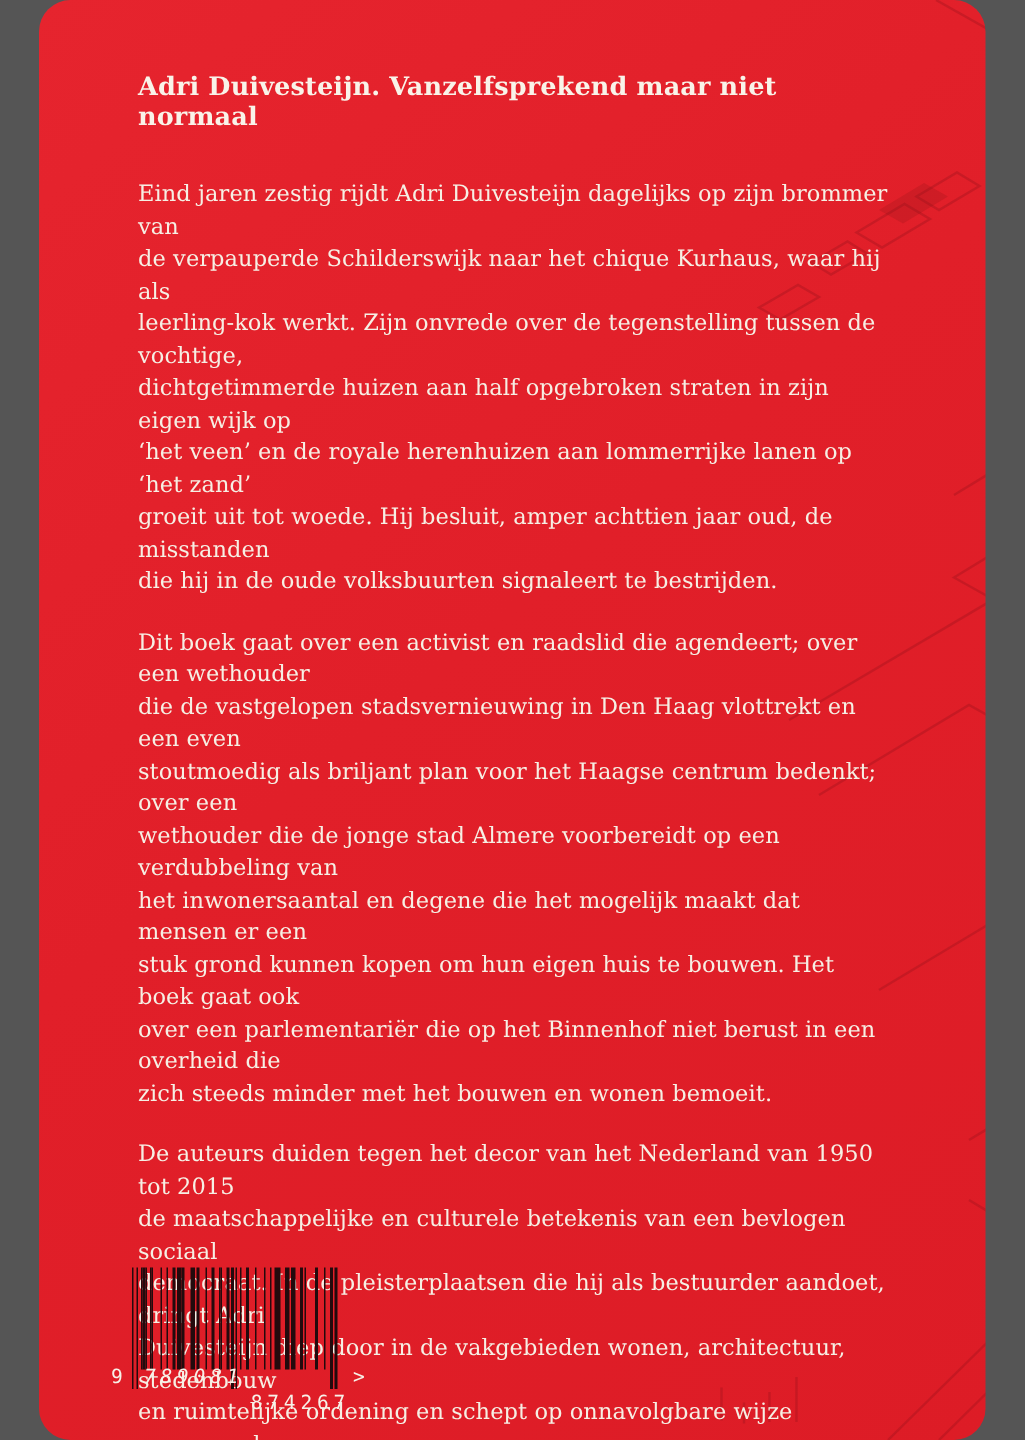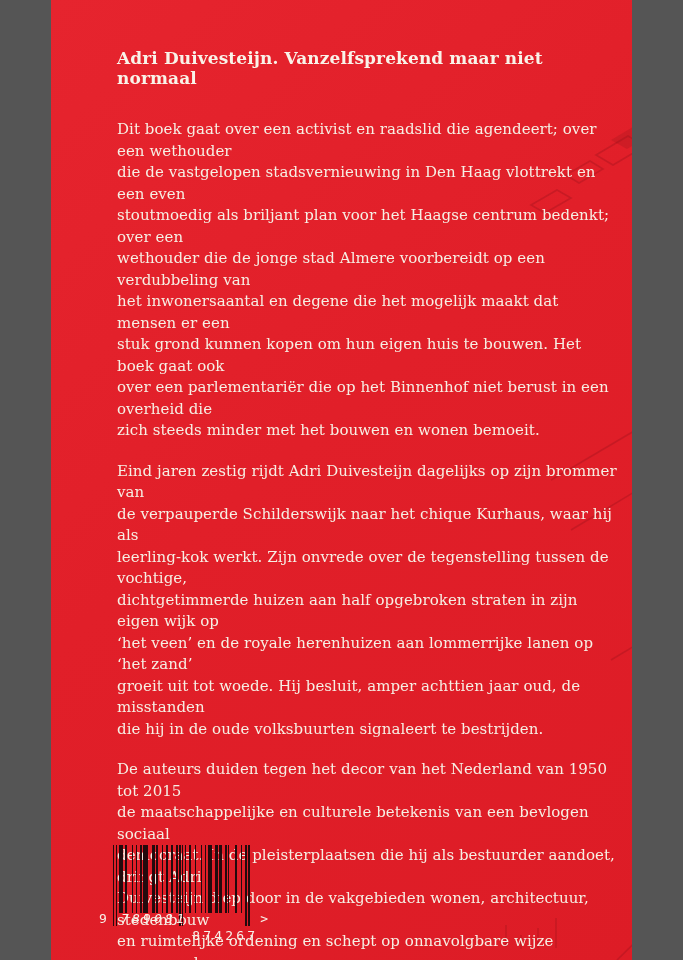--- a/index.html
+++ b/index.html
@@ -1,23 +1,24 @@
 <!DOCTYPE html>
 <html><head>
 <meta charset="utf-8">
 <style>
   html, body { margin: 0; padding: 0; background: #555; }
   .cover {
     position: relative;
-    width: 581px;
+    width: 631px;
     height: 960px;
     margin: 0 auto;
     overflow: hidden;
     background: linear-gradient(140deg, #e6242e 0%, #e11f29 45%, #dd1c26 100%);
     font-family: "DejaVu Serif", "Liberation Serif", serif;
+    border-radius: 21px;
   }
   .pattern {
     position: absolute;
     top: 0; left: 0;
     width: 683px; height: 960px;
     pointer-events: none;
   }
   .textblock {
     position: absolute;
     left: 66px;
@@ -105,35 +106,35 @@
     <g fill="#8e1019" fill-opacity="0.22" stroke="none">
       <path d="M683,560 l-30,30 l30,30 z"></path>
       <path d="M683,715 l-38,40 l38,40 z"></path>
       <path d="M660,905 l23,-24 l0,48 z"></path>
       <path d="M560,140 l30,-18 l16,9 l-30,18 z"></path>
     </g>
   </svg>
 
   <div class="textblock">
     <h1 class="title">Adri Duivesteijn. Vanzelfsprekend maar niet normaal</h1>
+    <p class="para">Eind jaren zestig rijdt Adri Duivesteijn dagelijks op zijn brommer van
+de verpauperde Schilderswijk naar het chique Kurhaus, waar hij als
+leerling-kok werkt. Zijn onvrede over de tegenstelling tussen de vochtige,
+dichtgetimmerde huizen aan half opgebroken straten in zijn eigen wijk op
+‘het veen’ en de royale herenhuizen aan lommerrijke lanen op ‘het zand’
+groeit uit tot woede. Hij besluit, amper achttien jaar oud, de misstanden
+die hij in de oude volksbuurten signaleert te bestrijden.</p>
     <p class="para">Dit boek gaat over een activist en raadslid die agendeert; over een wethouder
 die de vastgelopen stadsvernieuwing in Den Haag vlottrekt en een even
 stoutmoedig als briljant plan voor het Haagse centrum bedenkt; over een
 wethouder die de jonge stad Almere voorbereidt op een verdubbeling van
 het inwonersaantal en degene die het mogelijk maakt dat mensen er een
 stuk grond kunnen kopen om hun eigen huis te bouwen. Het boek gaat ook
 over een parlementariër die op het Binnenhof niet berust in een overheid die
 zich steeds minder met het bouwen en wonen bemoeit.</p>
-    <p class="para">Eind jaren zestig rijdt Adri Duivesteijn dagelijks op zijn brommer van
-de verpauperde Schilderswijk naar het chique Kurhaus, waar hij als
-leerling-kok werkt. Zijn onvrede over de tegenstelling tussen de vochtige,
-dichtgetimmerde huizen aan half opgebroken straten in zijn eigen wijk op
-‘het veen’ en de royale herenhuizen aan lommerrijke lanen op ‘het zand’
-groeit uit tot woede. Hij besluit, amper achttien jaar oud, de misstanden
-die hij in de oude volksbuurten signaleert te bestrijden.</p>
     <p class="para">De auteurs duiden tegen het decor van het Nederland van 1950 tot 2015
 de maatschappelijke en culturele betekenis van een bevlogen sociaal
 democraat. In de pleisterplaatsen die hij als bestuurder aandoet, dringt Adri
 Duivesteijn diep door in de vakgebieden wonen, architectuur, stedenbouw
 en ruimtelijke ordening en schept op onnavolgbare wijze voorwaarden voor
 een meer sociale samenleving.</p>
 
   </div>
 
   <div class="barcode">

